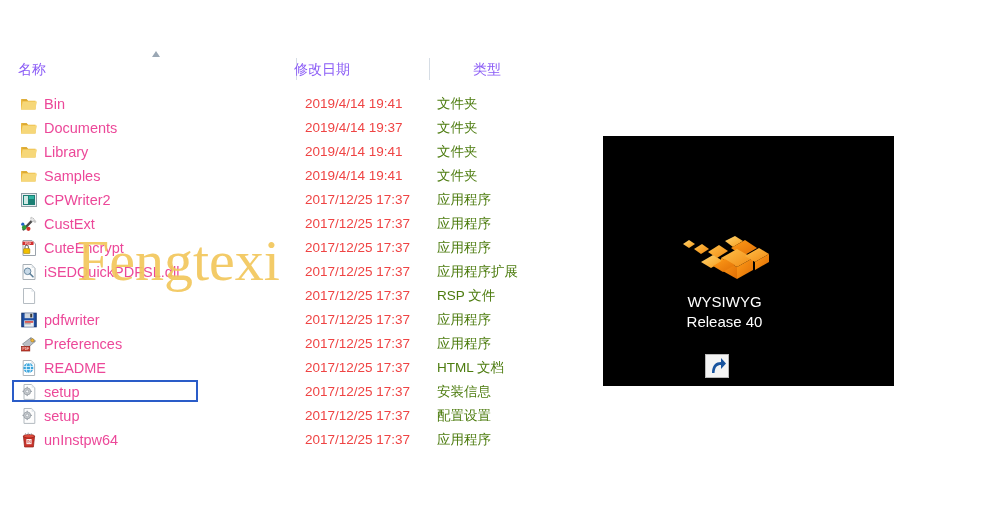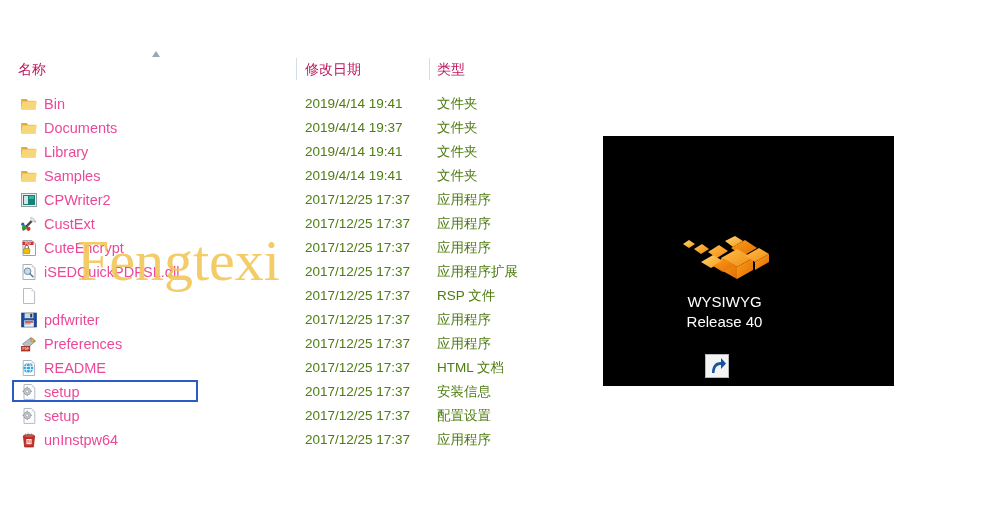--- a/index.html
+++ b/index.html
@@ -32,26 +32,26 @@
     top: 52px;
     width: 545px;
     height: 34px;
   }
   .col-head {
     position: absolute;
     top: 0;
     height: 34px;
     line-height: 34px;
     font-size: 14px;
-    color: #be185d;
+    color: #8b5cf6;
     white-space: nowrap;
   }
   .col-head.name  { left: 18px;  width: 265px; }
-  .col-head.date  { left: 305px; width: 120px; }
-  .col-head.type  { left: 437px; width: 100px; }
+  .col-head.date  { left: 294px; width: 120px; }
+  .col-head.type  { left: 437px; width: 100px; text-align: center; }
 
   .head-sep {
     position: absolute;
     top: 6px;
     width: 1px;
     height: 22px;
     background: #d6dde5;
   }
   .head-sep.s1 { left: 296px; }
   .head-sep.s2 { left: 429px; }
@@ -94,21 +94,21 @@
     color: #ec4899;
     white-space: nowrap;
   }
   .cell-date {
     position: absolute;
     left: 305px;
     top: 0;
     height: 24px;
     line-height: 24px;
     font-size: 13.5px;
-    color: #4d7c0f;
+    color: #ef4444;
     white-space: nowrap;
   }
   .cell-type {
     position: absolute;
     left: 437px;
     top: 0;
     height: 24px;
     line-height: 24px;
     font-size: 13.5px;
     color: #4d7c0f;

